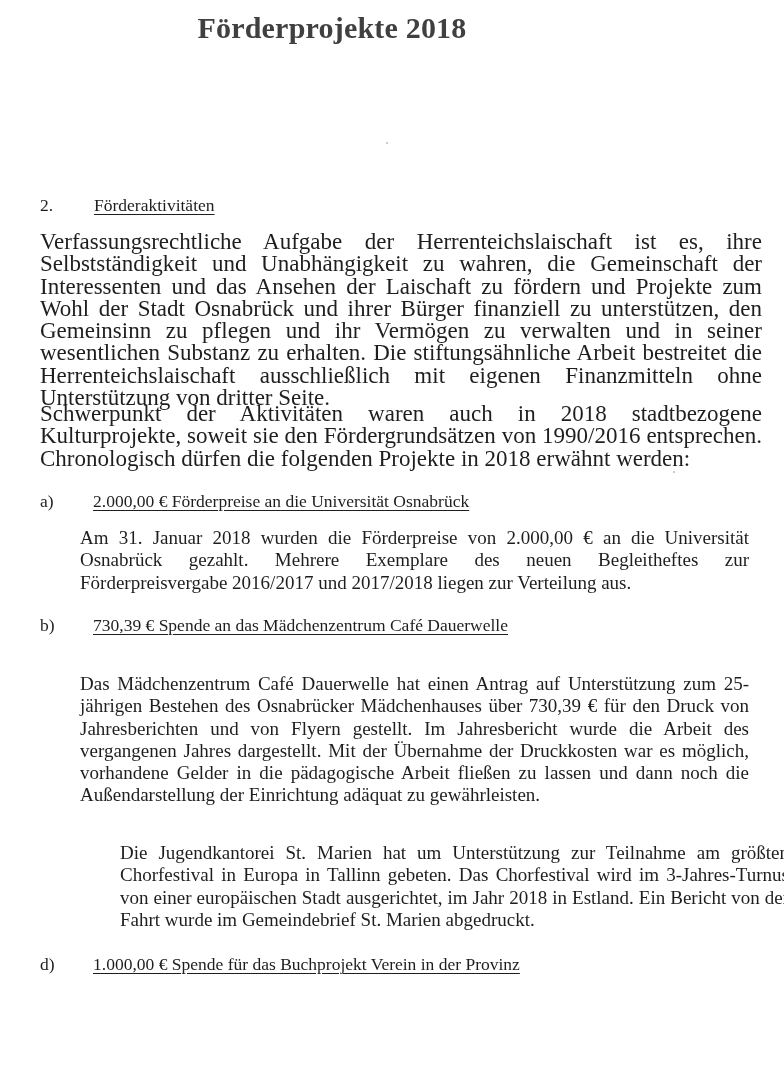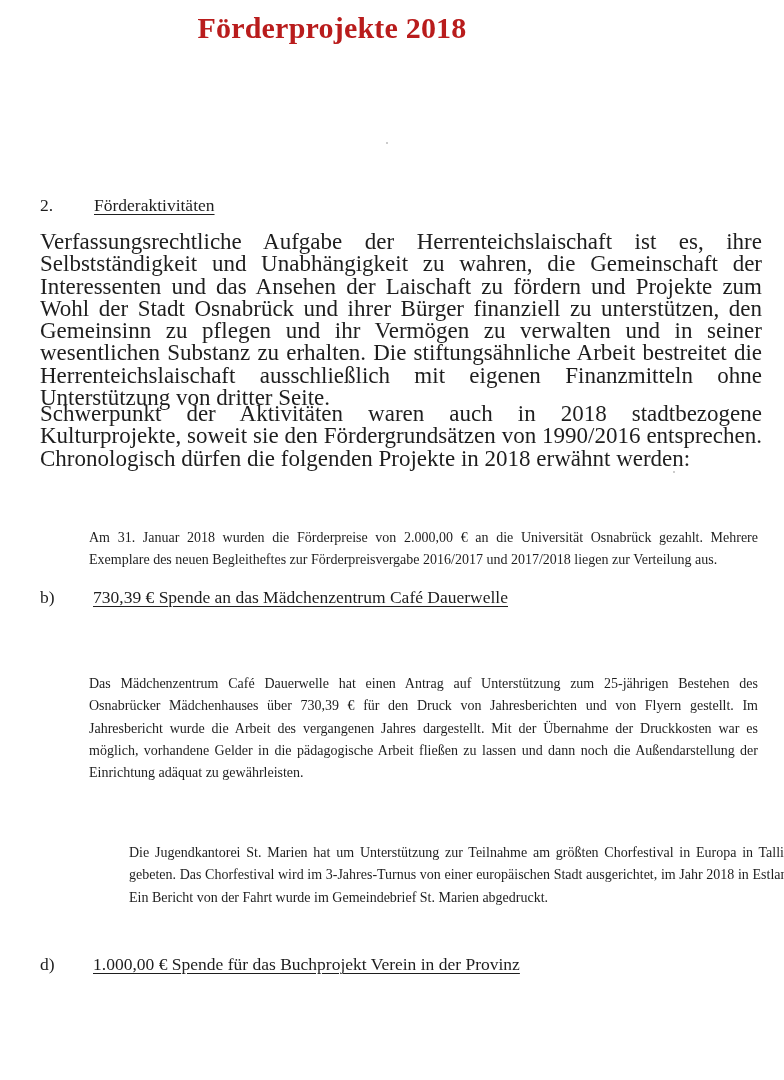--- a/index.html
+++ b/index.html
@@ -21,21 +21,21 @@
       width: 784px; height: 1080px;
     }
     .title {
       position: absolute;
       left: 0; width: 664px;
       top: 10px;
       text-align: center;
       font-weight: bold;
       font-size: 30px;
       line-height: 36px;
-      color: #b91c1c;
+      color: #404040;
       letter-spacing: 0.2px;
     }
     .section-heading {
       position: absolute;
       left: 40px;
       top: 194px;
       font-size: 17.5px;
       line-height: 22px;
     }
     .section-heading .num {
@@ -68,31 +68,31 @@
       display: inline-block;
       width: 53px;
     }
     .item-head .label {
       text-decoration: underline;
       text-underline-offset: 3px;
       text-decoration-thickness: 1px;
     }
     .item-body {
       position: absolute;
-      left: 89px;
+      left: 80px;
       width: 669px;
-      font-size: 14px;
+      font-size: 19px;
       line-height: 22.3px;
       text-align: justify;
       text-align-last: left;
       margin: 0;
     }
     .h-a { top: 490px; }
     .b-a { top: 527px; }
-    .h-b { top: 586px; }
+    .h-b { top: 614px; }
     .b-b { top: 651px; margin-top: 22px; }
     .h-c { top: 805px; }
     .b-c { top: 842px; margin-left: 40px; }
     .h-d { top: 953px; }
     .b-d { top: 990px; }
 
     .speck {
       position: absolute;
       width: 2px; height: 2px;
       background: #bbb;
@@ -106,20 +106,23 @@
 
   <div class="title">Förderprojekte 2018</div>
 
   <div class="section-heading">
     <span class="num">2.</span><span class="label">Förderaktivitäten</span>
   </div>
 
   <p class="para p-intro">Verfassungsrechtliche Aufgabe der Herrenteichslaischaft ist es, ihre Selbstständigkeit und Unabhängigkeit zu wahren, die Gemeinschaft der Interessenten und das Ansehen der Laischaft zu fördern und Projekte zum Wohl der Stadt Osnabrück und ihrer Bürger finanziell zu unterstützen, den Gemeinsinn zu pflegen und ihr Vermögen zu verwalten und in seiner wesentlichen Substanz zu erhalten. Die stiftungsähnliche Arbeit bestreitet die Herrenteichslaischaft ausschließlich mit eigenen Finanzmitteln ohne Unterstützung von dritter Seite.</p>
   <p class="para p-focus">Schwerpunkt der Aktivitäten waren auch in 2018 stadtbezogene Kulturprojekte, soweit sie den Fördergrundsätzen von 1990/2016 entsprechen. Chronologisch dürfen die folgenden Projekte in 2018 erwähnt werden:</p>
 
+  <div class="item-head h-a">
+    <span class="letter">a)</span><span class="label">2.000,00 € Förderpreise an die Universität Osnabrück</span>
+  </div>
   <p class="item-body b-a">Am 31. Januar 2018 wurden die Förderpreise von 2.000,00 € an die Universität Osnabrück gezahlt. Mehrere Exemplare des neuen Begleitheftes zur Förderpreisvergabe 2016/2017 und 2017/2018 liegen zur Verteilung aus.</p>
 
   <div class="item-head h-b">
     <span class="letter">b)</span><span class="label">730,39 € Spende an das Mädchenzentrum Café Dauerwelle</span>
   </div>
   <p class="item-body b-b">Das Mädchenzentrum Café Dauerwelle hat einen Antrag auf Unterstützung zum 25-jährigen Bestehen des Osnabrücker Mädchenhauses über 730,39 € für den Druck von Jahresberichten und von Flyern gestellt. Im Jahresbericht wurde die Arbeit des vergangenen Jahres dargestellt. Mit der Übernahme der Druckkosten war es möglich, vorhandene Gelder in die pädagogische Arbeit fließen zu lassen und dann noch die Außendarstellung der Einrichtung adäquat zu gewährleisten.</p>
 
   <p class="item-body b-c">Die Jugendkantorei St. Marien hat um Unterstützung zur Teilnahme am größten Chorfestival in Europa in Tallinn gebeten. Das Chorfestival wird im 3-Jahres-Turnus von einer europäischen Stadt ausgerichtet, im Jahr 2018 in Estland. Ein Bericht von der Fahrt wurde im Gemeindebrief St. Marien abgedruckt.</p>
 
   <div class="item-head h-d">

